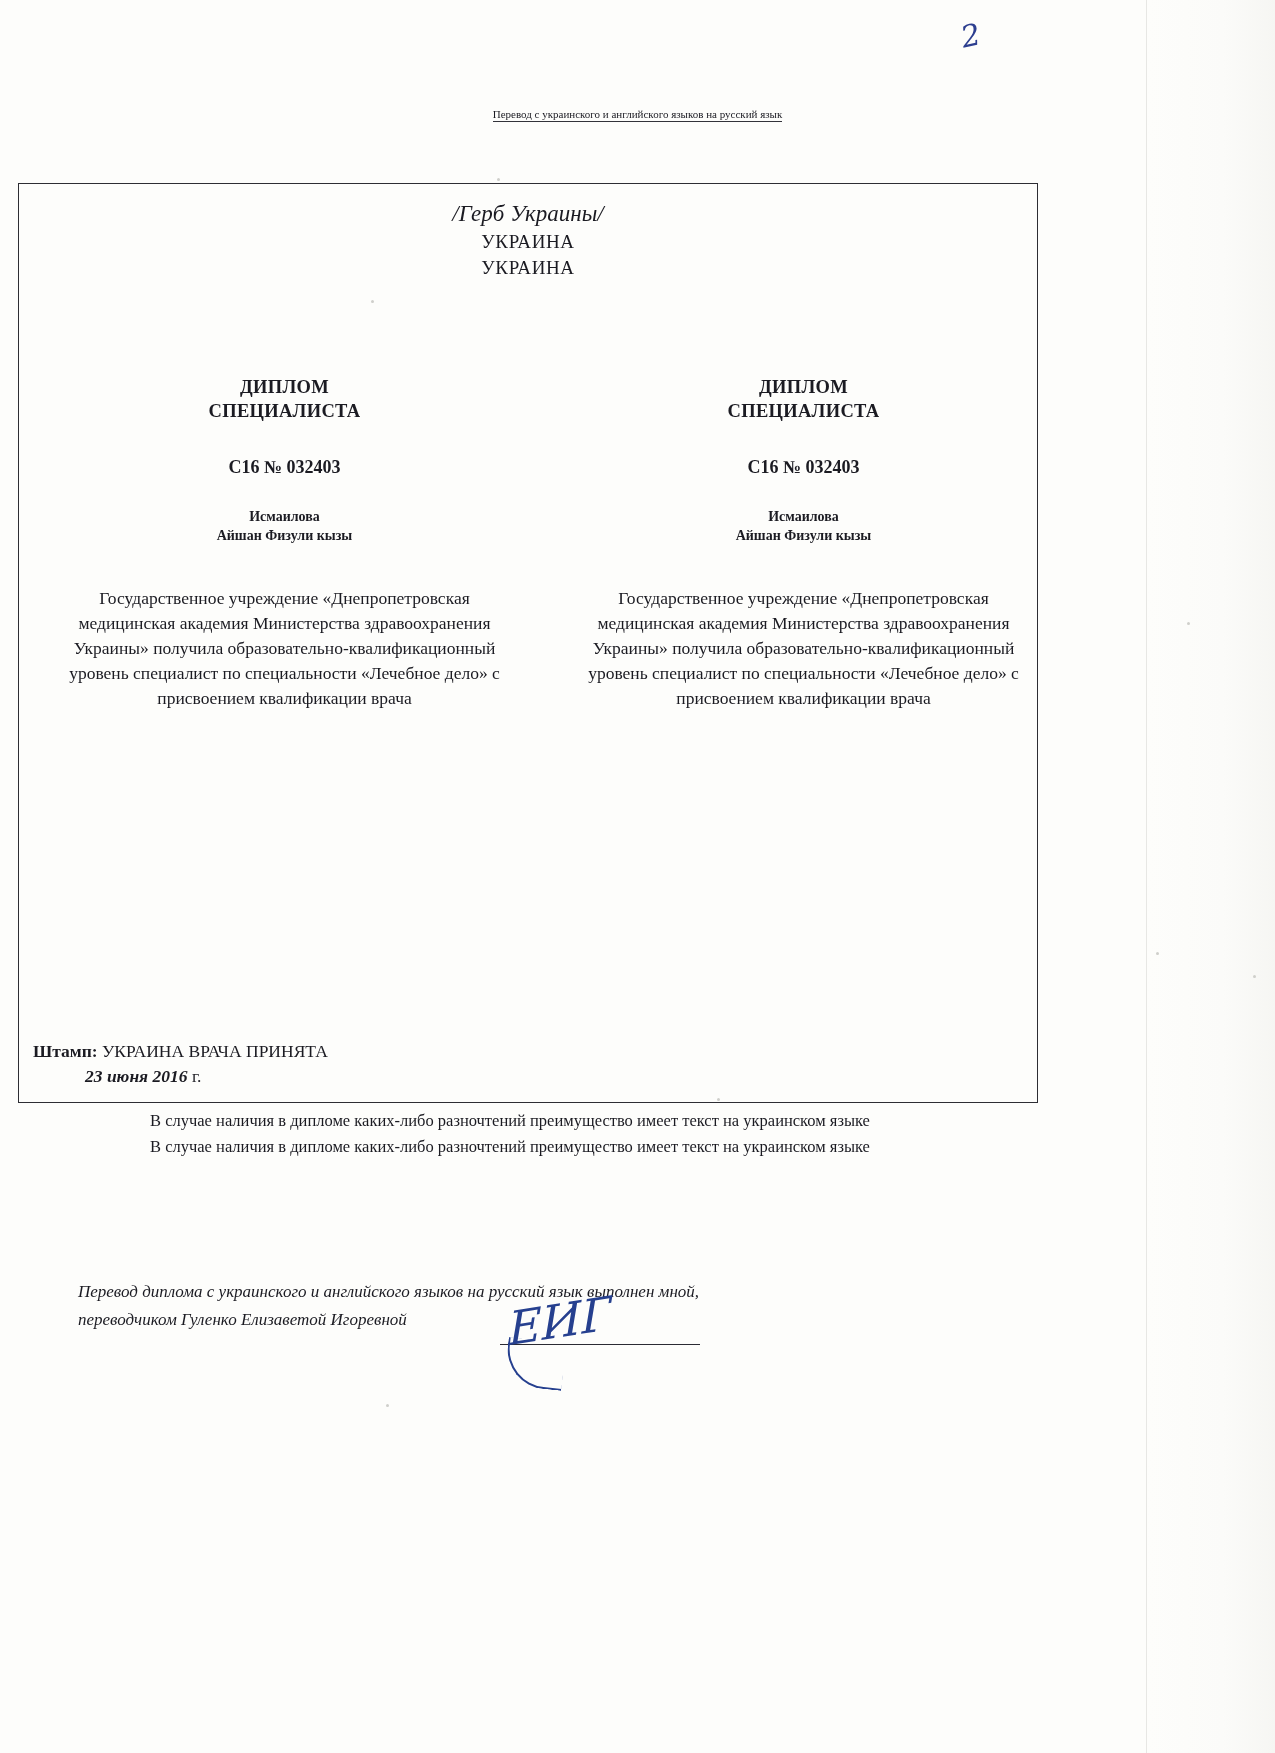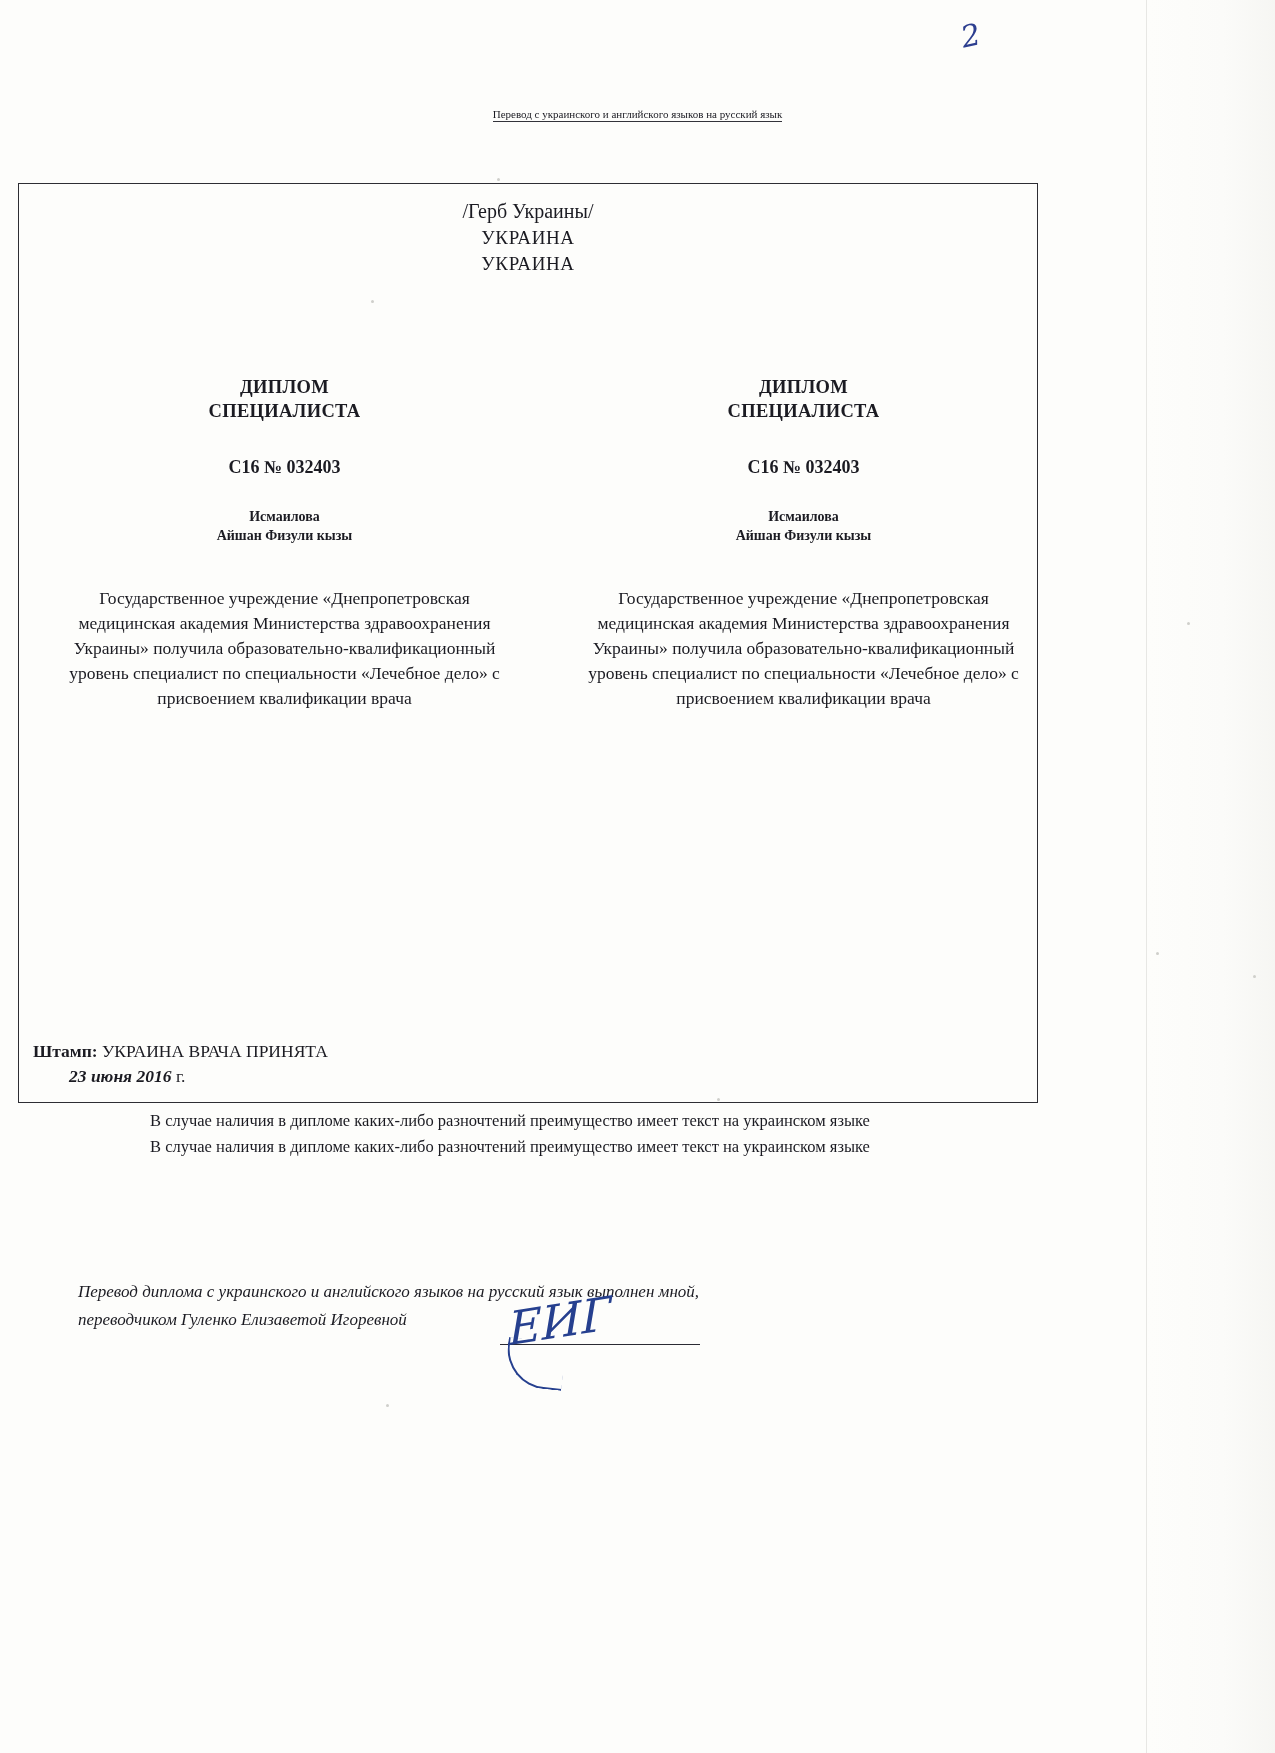--- a/index.html
+++ b/index.html
@@ -73,21 +73,22 @@
 
   .emblem-block {
     position: absolute;
     left: 0;
     top: 14px;
     width: 100%;
     text-align: center;
     line-height: 1.35;
   }
   .emblem-block .emblem-note {
-    font-size: 20px;
+    font-style: italic;
+    font-size: 23px;
   }
   .emblem-block .country {
     font-size: 19px;
     letter-spacing: 0.6px;
   }
 
   .columns {
     position: absolute;
     left: 16px;
     top: 180px;
@@ -160,21 +161,21 @@
     top: 855px;
     left: 14px;
     width: 560px;
     text-align: left;
     font-size: 17.5px;
     line-height: 1.45;
   }
   .stamp-block .lead { font-weight: bold; }
   .stamp-date {
     display: block;
-    margin-left: 36px;
+    margin-left: 52px;
     font-style: italic;
     font-weight: bold;
   }
   .stamp-date .suffix { font-style: normal; font-weight: normal; }
 
   .footnotes {
     position: absolute;
     top: 1108px;
     left: 0;
     width: 1020px;

